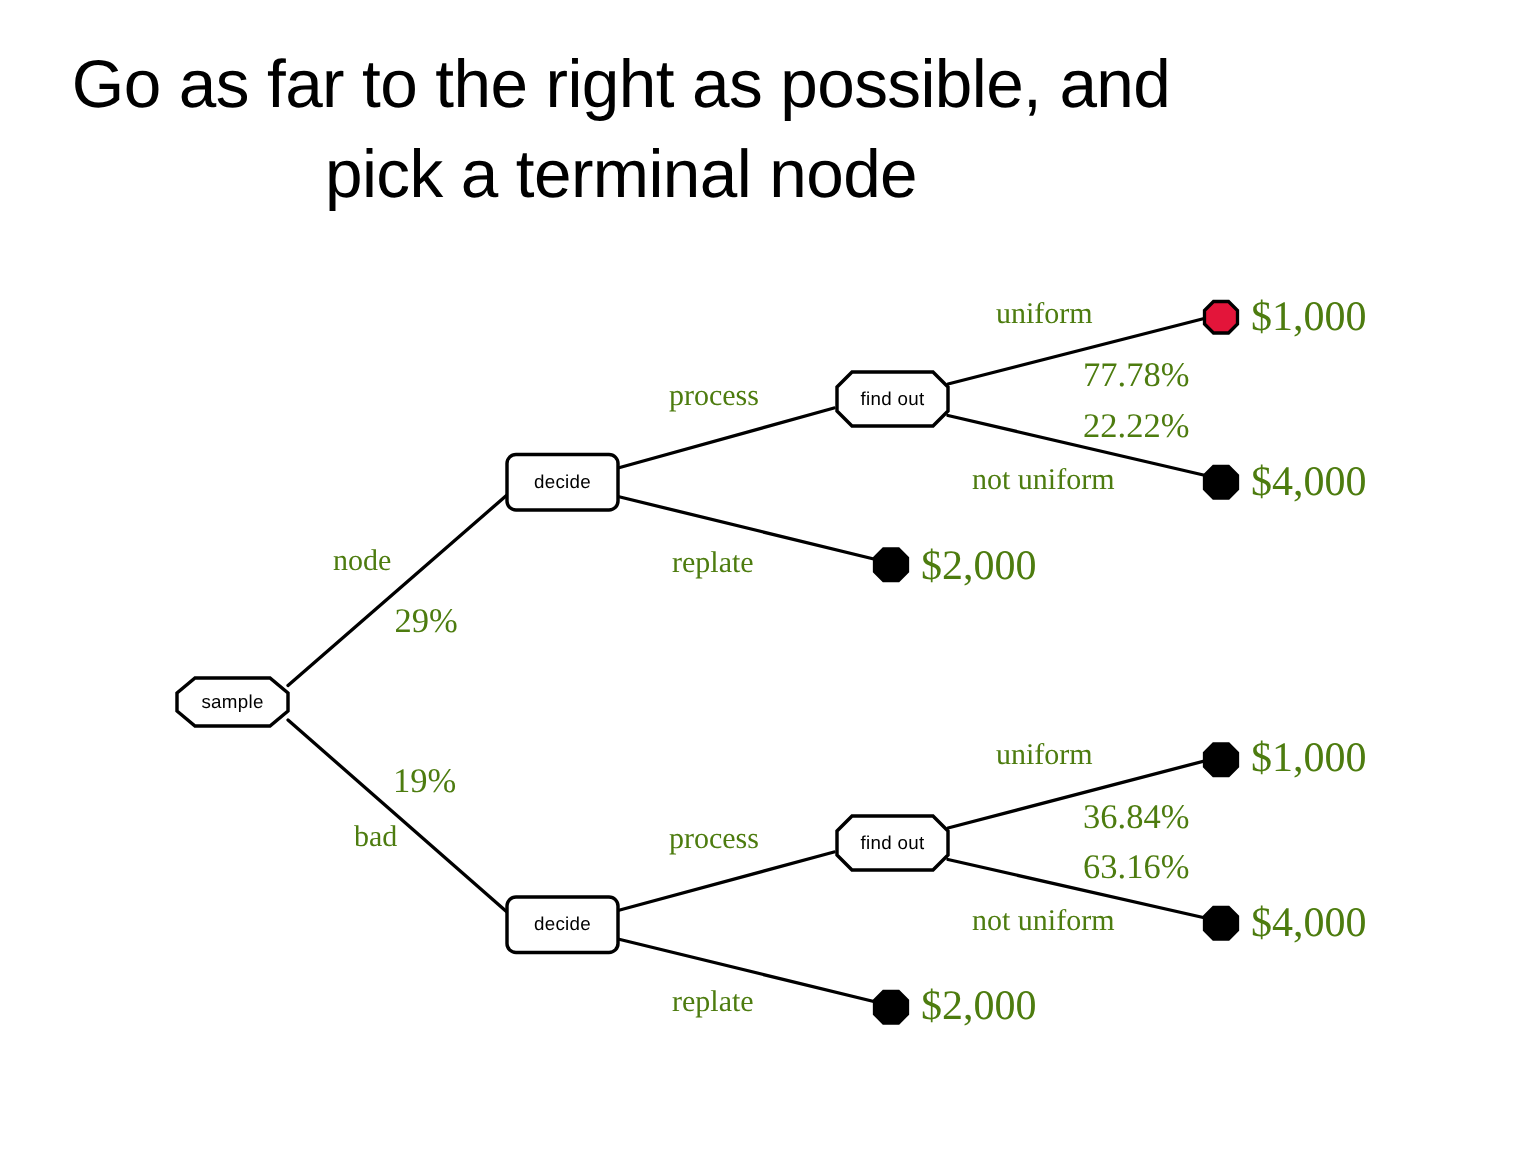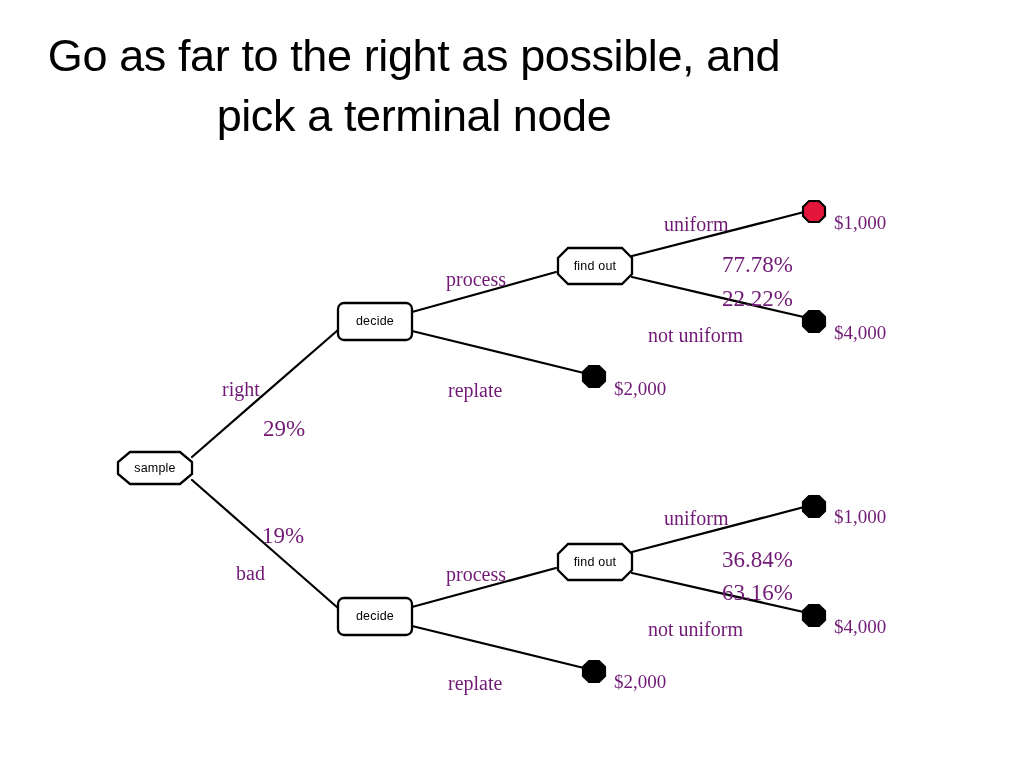--- a/index.html
+++ b/index.html
@@ -57,30 +57,29 @@
     text-anchor: middle;
     dominant-baseline: middle;
     letter-spacing: 0.2px;
   }
 
   
   .tree-text {
     position: absolute;
     font-family: "Liberation Serif", "DejaVu Serif", serif;
     font-size: 20px;
-    color: #701a75;
+    color: #4d7c0f;
     white-space: nowrap;
     line-height: 1;
-    margin-top: 15px;
   }
   .tree-text.pct {
     font-size: 23px;
   }
   .tree-text.payoff {
-    font-size: 19px;
+    font-size: 28px;
   }
 </style>
 </head>
 <body>
 
 <div id="slide-title">Go as far to the right as possible, and
 pick a terminal node</div>
 
 <div id="tree-canvas">
 
@@ -170,21 +169,21 @@
   <div class="tree-text" style="left:648px; top:310px;">not uniform</div>
 
   <div class="tree-text payoff" style="left:834px; top:308px;">$4,000</div>
 
   <div class="tree-text" style="left:446px; top:254px;">process</div>
 
   <div class="tree-text" style="left:448px; top:365px;">replate</div>
 
   <div class="tree-text payoff" style="left:614px; top:364px;">$2,000</div>
 
-  <div class="tree-text" style="left:222px; top:364px;">right</div>
+  <div class="tree-text" style="left:222px; top:364px;">node</div>
 
   <div class="tree-text pct" style="left:263px; top:402px;">29%</div>
 
   <div class="tree-text pct" style="left:262px; top:509px;">19%</div>
 
   <div class="tree-text" style="left:236px; top:548px;">bad</div>
 
   <div class="tree-text" style="left:664px; top:493px;">uniform</div>
 
   <div class="tree-text payoff" style="left:834px; top:492px;">$1,000</div>

